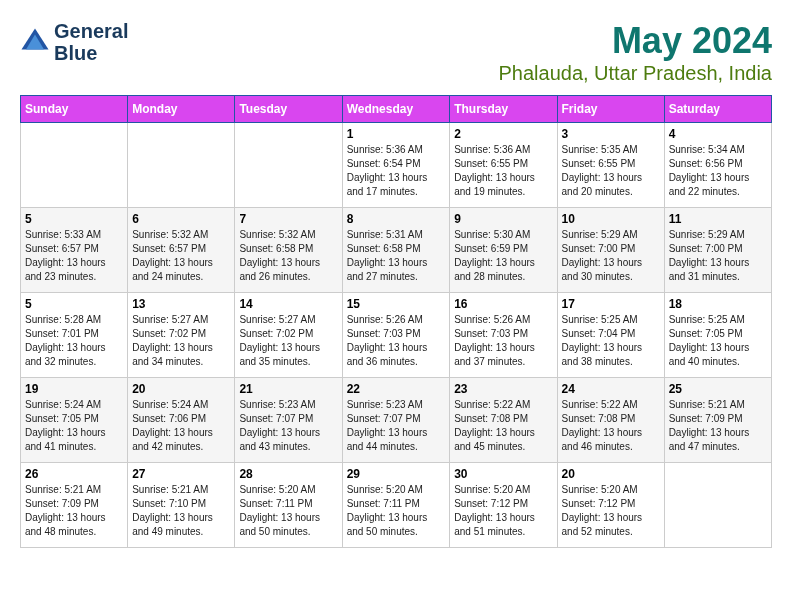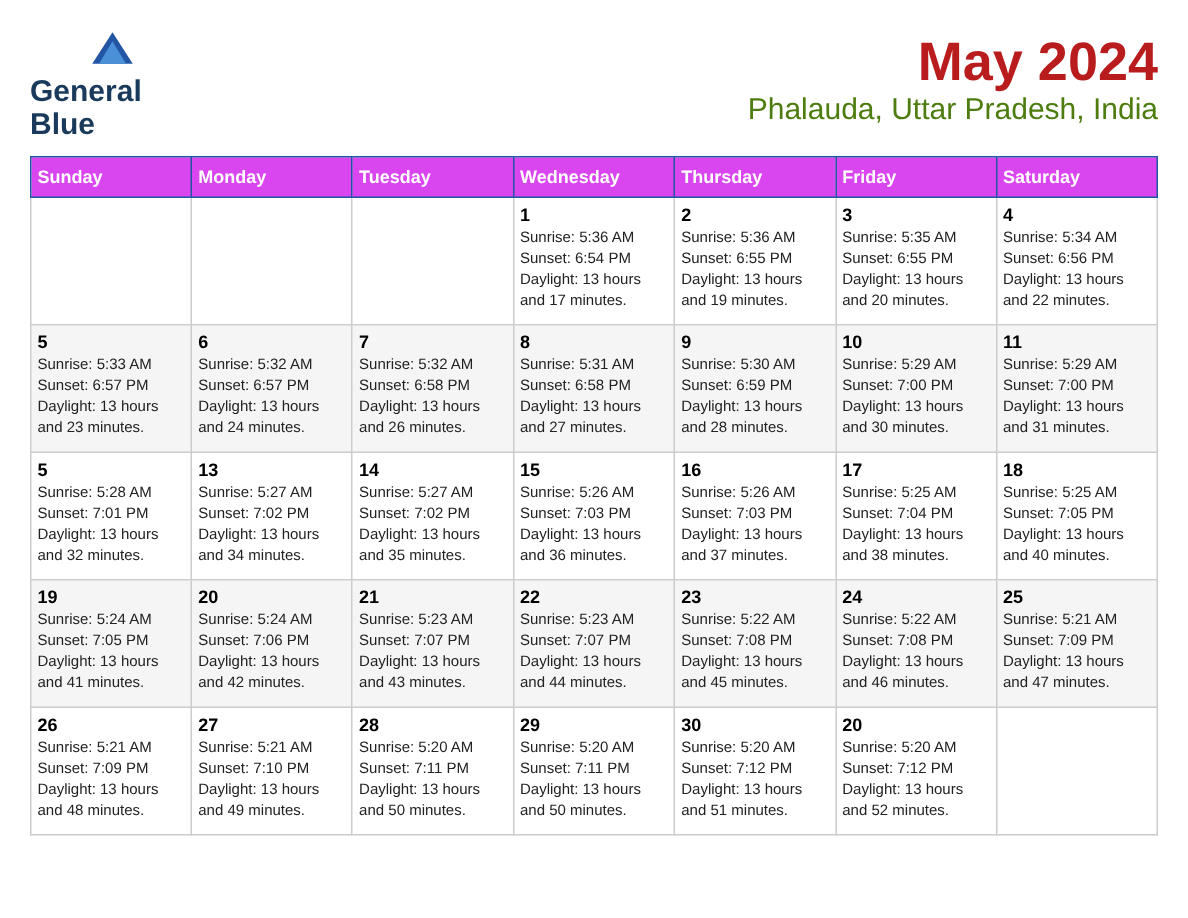--- a/index.html
+++ b/index.html
@@ -11,41 +11,40 @@
       padding: 20px;
     }
     .header {
       display: flex;
       justify-content: space-between;
       align-items: flex-start;
       margin-bottom: 10px;
     }
     .logo {
       display: flex;
-      align-items: flex-end;
-      flex-direction: column;
+      align-items: center;
     }
     .logo-text {
       font-size: 20px;
       font-weight: bold;
       color: #1a3a5c;
       line-height: 1.1;
     }
     .logo-icon {
       width: 30px;
       height: 30px;
       margin-right: 4px;
     }
     .title-block {
       text-align: right;
     }
     .month-title {
       font-size: 36px;
       font-weight: bold;
-      color: #b91c1c;
+      color: #0f766e;
     }
     .location-title {
       font-size: 20px;
       color: #4d7c0f;
     }
     table {
       width: 100%;
       border-collapse: collapse;
       font-size: 11px;
     }

